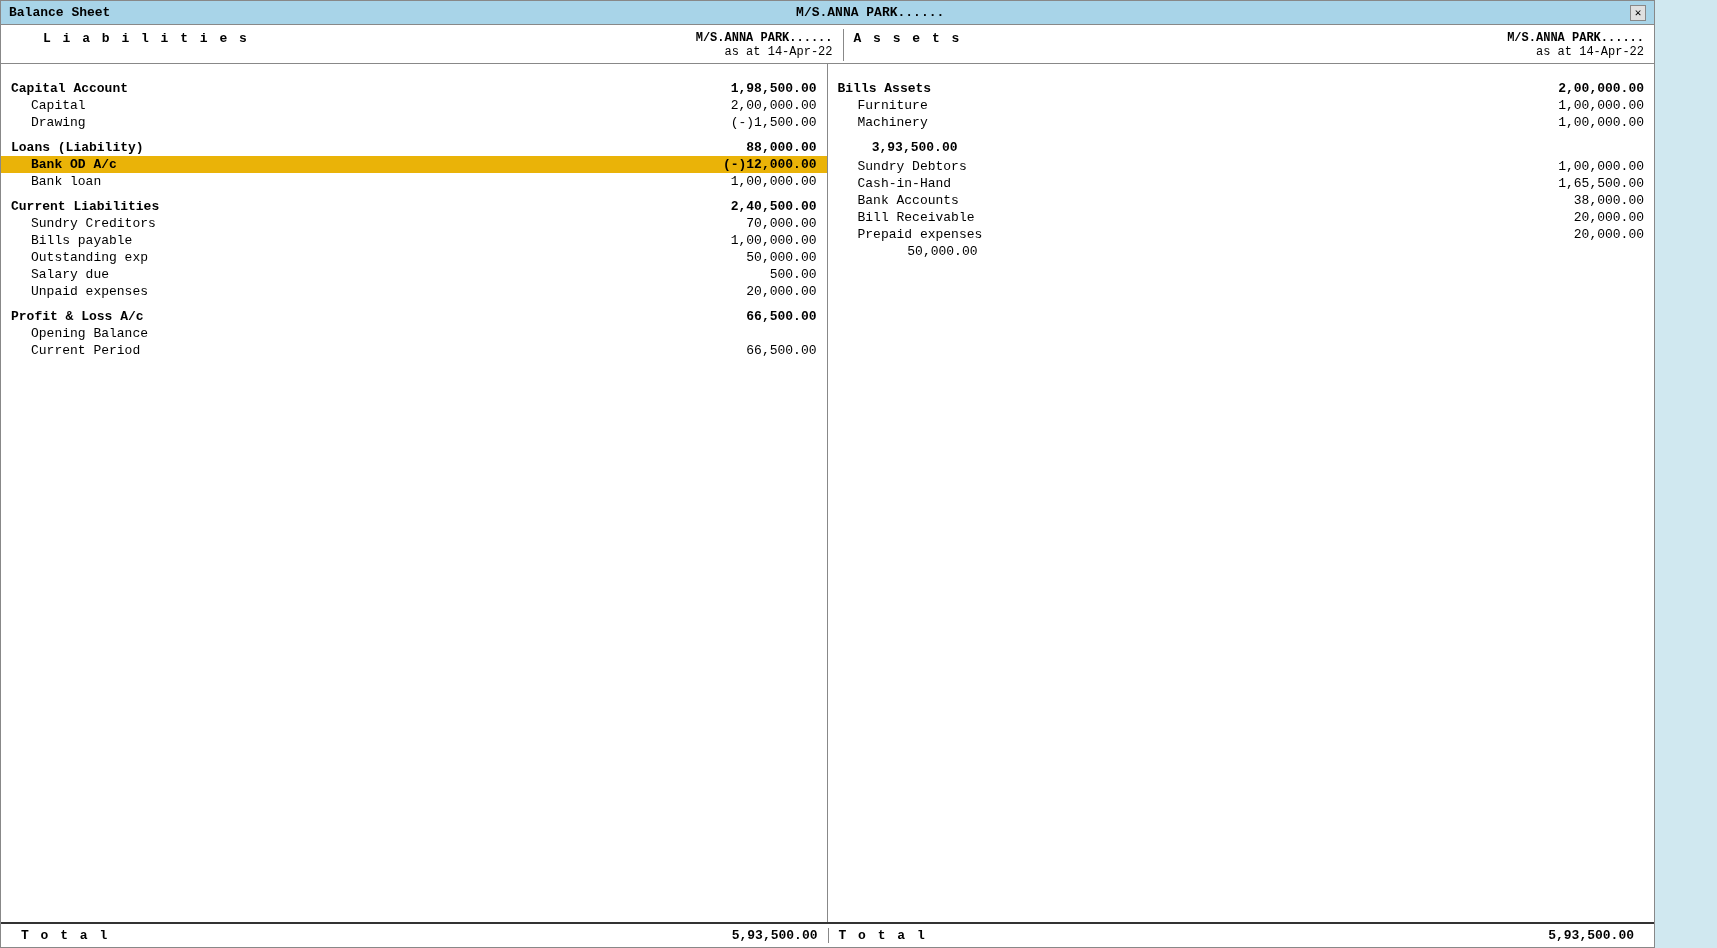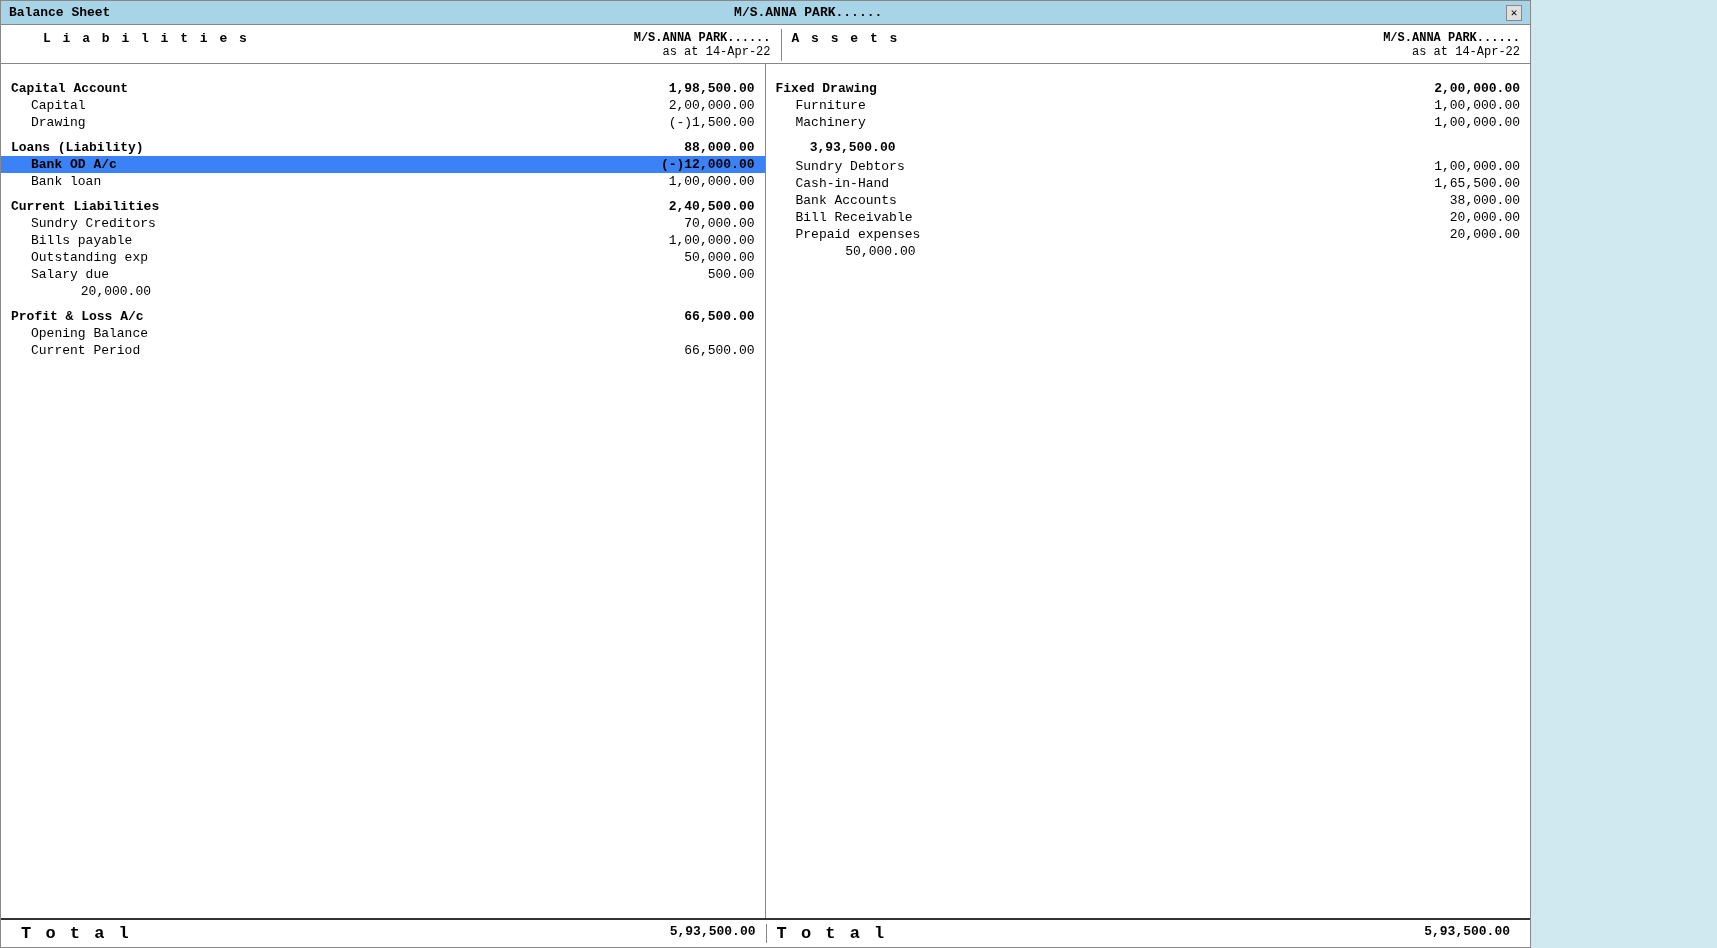--- a/index.html
+++ b/index.html
@@ -5,21 +5,21 @@
     * { margin: 0; padding: 0; box-sizing: border-box; }
     body {
       font-family: 'Courier New', Courier, monospace;
       font-size: 13px;
       background: #d0e8f0;
       width: 1717px;
       height: 948px;
       overflow: hidden;
     }
     .window {
-      width: 1531px;
+      width: 1655px;
       height: 948px;
       background: #ffffff;
       border: 1px solid #888;
       display: flex;
       flex-direction: column;
     }
     .title-bar {
       background: #a8d4e8;
       display: flex;
       align-items: center;
@@ -92,21 +92,21 @@
       padding: 8px 0 0 0;
     }
     .side-left {
       border-right: 1px solid #888;
     }
     .item-row {
       display: flex;
       padding: 1px 10px 1px 30px;
     }
     .item-row.highlighted {
-      background: #3b82f6;
+      background: #eab308;
       font-style: normal;
       font-weight: bold;
       padding-left: 30px;
     }
     .item-label {
       flex: 1;
     }
     .item-value {
       text-align: right;
       min-width: 120px;
@@ -133,21 +133,21 @@
     }
     .footer-half {
       width: 50%;
       display: flex;
     }
     .footer-half-right {
       border-left: 1px solid #888;
     }
     .footer-label {
       font-weight: bold;
-      font-size: 17px;
+      font-size: 13px;
       letter-spacing: 2px;
       flex: 1;
       padding-left: 10px;
     }
     .footer-value {
       font-weight: bold;
       font-size: 13px;
       text-align: right;
       min-width: 120px;
       padding-right: 10px;
@@ -233,41 +233,42 @@
         </div>
         <div class="item-row">
           <span class="item-label">Outstanding exp</span>
           <span class="item-value">50,000.00</span>
         </div>
         <div class="item-row">
           <span class="item-label">Salary due</span>
           <span class="item-value">500.00</span>
         </div>
         <div class="item-row">
+          <span class="item-label">Unpaid expenses</span>
           <span class="item-value">20,000.00</span>
         </div>
         <div class="spacer"></div>
         <div class="section-total-row">
           <span class="section-total-label">Profit &amp; Loss A/c</span>
           <span class="section-total-value">66,500.00</span>
         </div>
         <div class="item-row">
           <span class="item-label">Opening Balance</span>
           <span class="item-value"></span>
         </div>
         <div class="item-row">
           <span class="item-label">Current Period</span>
           <span class="item-value">66,500.00</span>
         </div>
       </div>
 
     <div class="side" id="assets-side">
     <div class="spacer"></div>
         <div class="section-total-row">
-          <span class="section-total-label">Fixed Drawing</span>
+          <span class="section-total-label">Bills Assets</span>
           <span class="section-total-value">2,00,000.00</span>
         </div>
         <div class="item-row">
           <span class="item-label">Furniture</span>
           <span class="item-value">1,00,000.00</span>
         </div>
         <div class="item-row">
           <span class="item-label">Machinery</span>
           <span class="item-value">1,00,000.00</span>
         </div>

